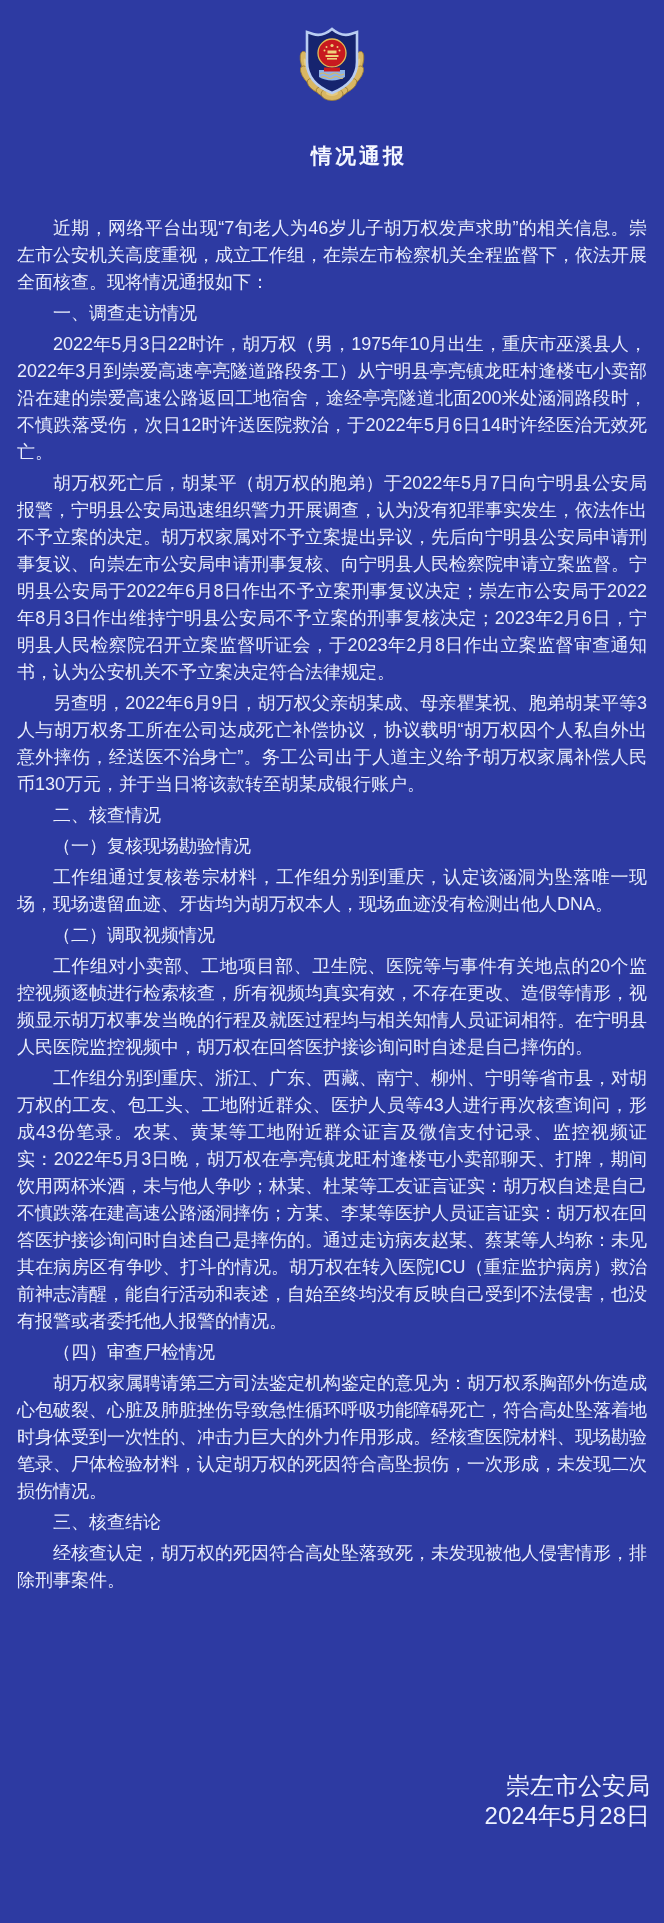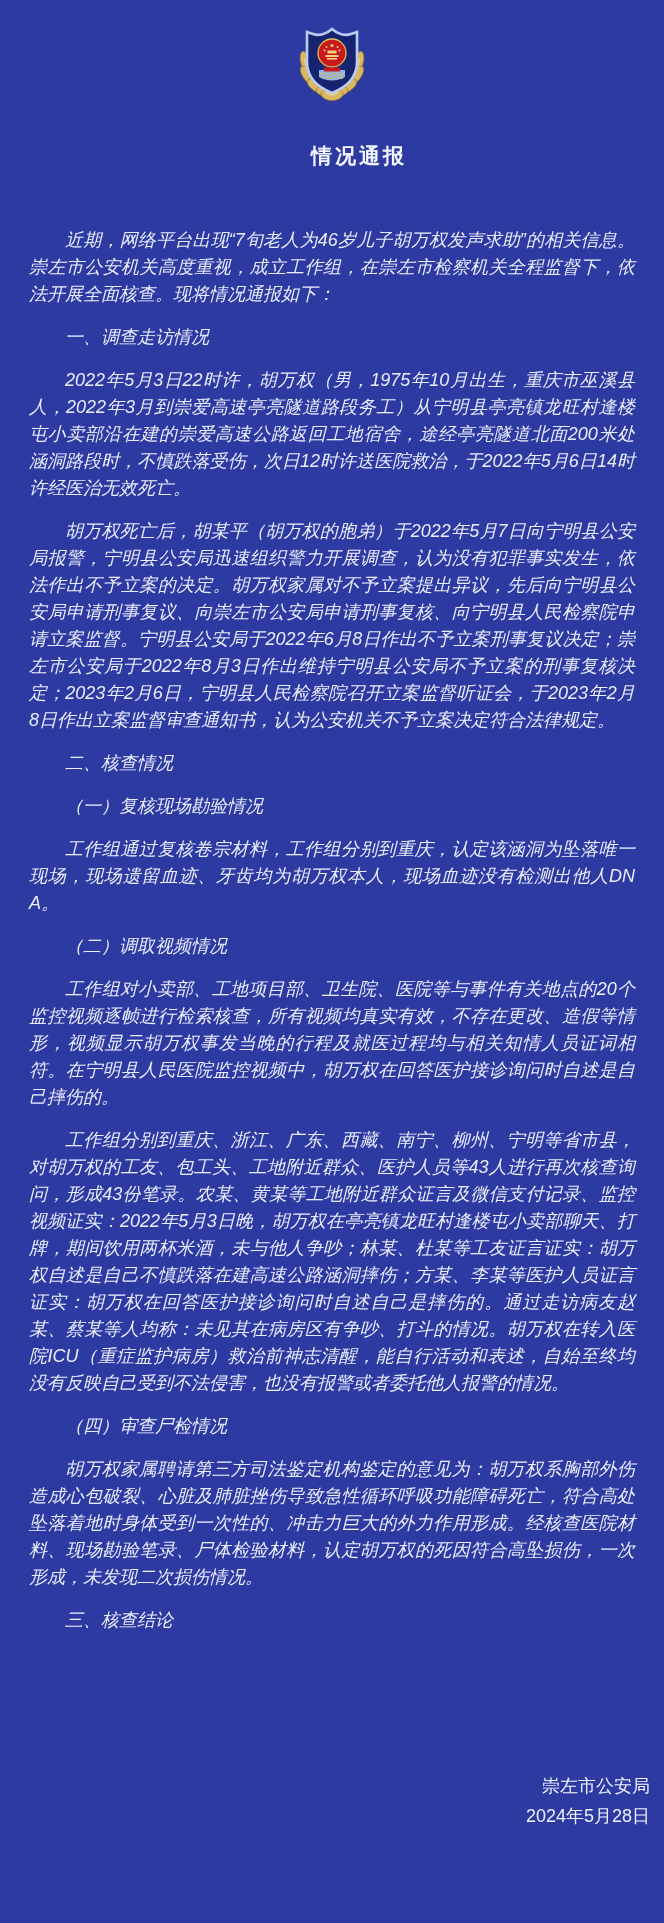--- a/index.html
+++ b/index.html
@@ -28,30 +28,29 @@
     padding-left:44px;
   }
   .notice-body{
     padding:41px 13px 0 13px;
     font-size:18px;
     line-height:27px;
     text-align:justify;
     word-break:break-all;
   }
   .notice-body p{
-    margin:16px;
+    margin:4px;
     text-indent:2em;
-    font-style:italic;
   }
   .signature{
     position:absolute;
     top:1771px;
     right:14px;
     text-align:right;
-    font-size:18px;
+    font-size:24px;
     line-height:30px;
     color:#eef2ff;
   }
 </style>
 </head>
 <body>
 
 <div class="page" style="background: rgb(45, 58, 162); color: rgb(233, 237, 251);">
 
   <svg class="emblem" viewBox="0 0 78 76" aria-hidden="true">
@@ -92,29 +91,31 @@
     <path d="M28,51.5 q3,-2 6,0 t6,0 t6,0 t4,0" stroke="#d9b763" stroke-width="1.1" fill="none"></path>
   </svg>
 
   <h1 class="title">情况通报</h1>
 
   <div class="notice-body">
       <p class="para">近期，网络平台出现“7旬老人为46岁儿子胡万权发声求助”的相关信息。崇左市公安机关高度重视，成立工作组，在崇左市检察机关全程监督下，依法开展全面核查。现将情况通报如下：</p>
       <p class="para heading">一、调查走访情况</p>
       <p class="para">2022年5月3日22时许，胡万权（男，1975年10月出生，重庆市巫溪县人，2022年3月到崇爱高速亭亮隧道路段务工）从宁明县亭亮镇龙旺村逢楼屯小卖部沿在建的崇爱高速公路返回工地宿舍，途经亭亮隧道北面200米处涵洞路段时，不慎跌落受伤，次日12时许送医院救治，于2022年5月6日14时许经医治无效死亡。</p>
       <p class="para">胡万权死亡后，胡某平（胡万权的胞弟）于2022年5月7日向宁明县公安局报警，宁明县公安局迅速组织警力开展调查，认为没有犯罪事实发生，依法作出不予立案的决定。胡万权家属对不予立案提出异议，先后向宁明县公安局申请刑事复议、向崇左市公安局申请刑事复核、向宁明县人民检察院申请立案监督。宁明县公安局于2022年6月8日作出不予立案刑事复议决定；崇左市公安局于2022年8月3日作出维持宁明县公安局不予立案的刑事复核决定；2023年2月6日，宁明县人民检察院召开立案监督听证会，于2023年2月8日作出立案监督审查通知书，认为公安机关不予立案决定符合法律规定。</p>
+      <p class="para">另查明，2022年6月9日，胡万权父亲胡某成、母亲瞿某祝、胞弟胡某平等3人与胡万权务工所在公司达成死亡补偿协议，协议载明“胡万权因个人私自外出意外摔伤，经送医不治身亡”。务工公司出于人道主义给予胡万权家属补偿人民币130万元，并于当日将该款转至胡某成银行账户。</p>
       <p class="para heading">二、核查情况</p>
       <p class="para heading">（一）复核现场勘验情况</p>
       <p class="para">工作组通过复核卷宗材料，工作组分别到重庆，认定该涵洞为坠落唯一现场，现场遗留血迹、牙齿均为胡万权本人，现场血迹没有检测出他人DNA。</p>
       <p class="para heading">（二）调取视频情况</p>
       <p class="para">工作组对小卖部、工地项目部、卫生院、医院等与事件有关地点的20个监控视频逐帧进行检索核查，所有视频均真实有效，不存在更改、造假等情形，视频显示胡万权事发当晚的行程及就医过程均与相关知情人员证词相符。在宁明县人民医院监控视频中，胡万权在回答医护接诊询问时自述是自己摔伤的。</p>
       <p class="para">工作组分别到重庆、浙江、广东、西藏、南宁、柳州、宁明等省市县，对胡万权的工友、包工头、工地附近群众、医护人员等43人进行再次核查询问，形成43份笔录。农某、黄某等工地附近群众证言及微信支付记录、监控视频证实：2022年5月3日晚，胡万权在亭亮镇龙旺村逢楼屯小卖部聊天、打牌，期间饮用两杯米酒，未与他人争吵；林某、杜某等工友证言证实：胡万权自述是自己不慎跌落在建高速公路涵洞摔伤；方某、李某等医护人员证言证实：胡万权在回答医护接诊询问时自述自己是摔伤的。通过走访病友赵某、蔡某等人均称：未见其在病房区有争吵、打斗的情况。胡万权在转入医院ICU（重症监护病房）救治前神志清醒，能自行活动和表述，自始至终均没有反映自己受到不法侵害，也没有报警或者委托他人报警的情况。</p>
       <p class="para heading">（四）审查尸检情况</p>
       <p class="para">胡万权家属聘请第三方司法鉴定机构鉴定的意见为：胡万权系胸部外伤造成心包破裂、心脏及肺脏挫伤导致急性循环呼吸功能障碍死亡，符合高处坠落着地时身体受到一次性的、冲击力巨大的外力作用形成。经核查医院材料、现场勘验笔录、尸体检验材料，认定胡万权的死因符合高坠损伤，一次形成，未发现二次损伤情况。</p>
       <p class="para heading">三、核查结论</p>
+      <p class="para">经核查认定，胡万权的死因符合高处坠落致死，未发现被他人侵害情形，排除刑事案件。</p>
     </div>
 
   <div class="signature">
     <div>崇左市公安局</div>
     <div>2024年5月28日</div>
   </div>
 
 </div>
 
 </body></html>

